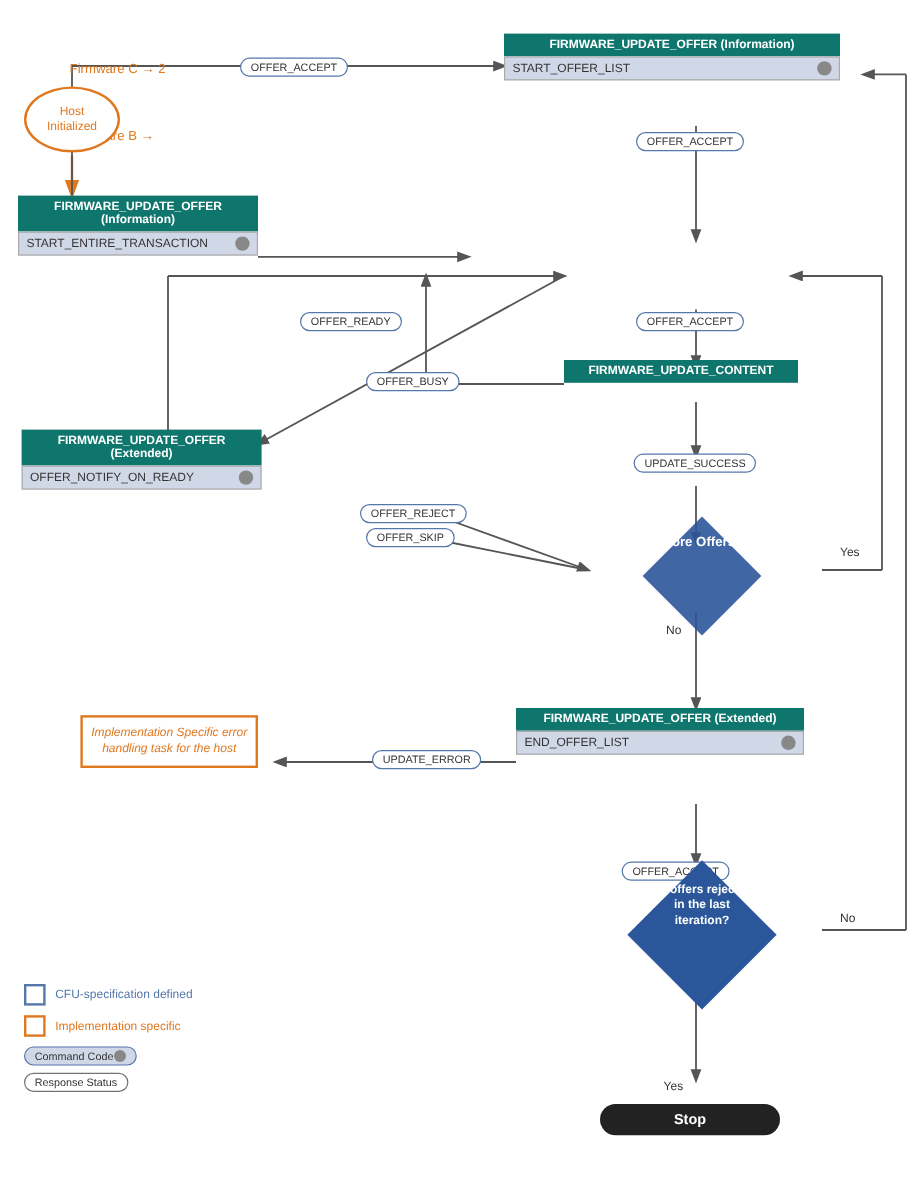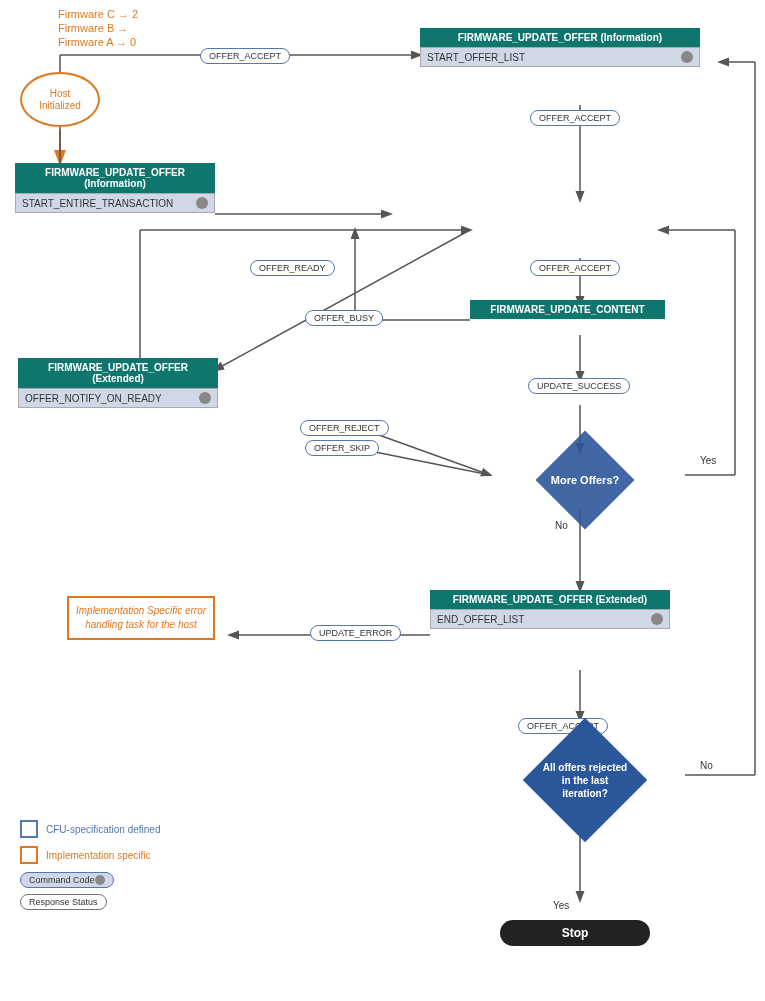--- a/index.html
+++ b/index.html
@@ -16,20 +16,21 @@
     .diagram-container {
       position: absolute;
       top: 0; left: 0;
       width: 765px;
       height: 1001px;
     }
     .firmware-label {
       color: #E07820;
       font-size: 11px;
       margin-bottom: 2px;
+      margin-top: 44px;
     }
 
     
     .host-initialized {
       position: absolute;
       top: 72px;
       left: 20px;
       width: 80px;
       height: 55px;
       border: 2px solid #E07820;
@@ -85,21 +86,20 @@
       font-size: 9px;
       text-align: center;
       display: inline-block;
       white-space: nowrap;
     }
 
     
     .diamond-container {
       position: absolute;
       display: flex;
-      align-items: center;
       justify-content: center;
     }
     .diamond {
       transform: rotate(45deg);
       background: #2B579A;
     }
     .diamond-text {
       position: absolute;
       color: #fff;
       font-size: 10px;

